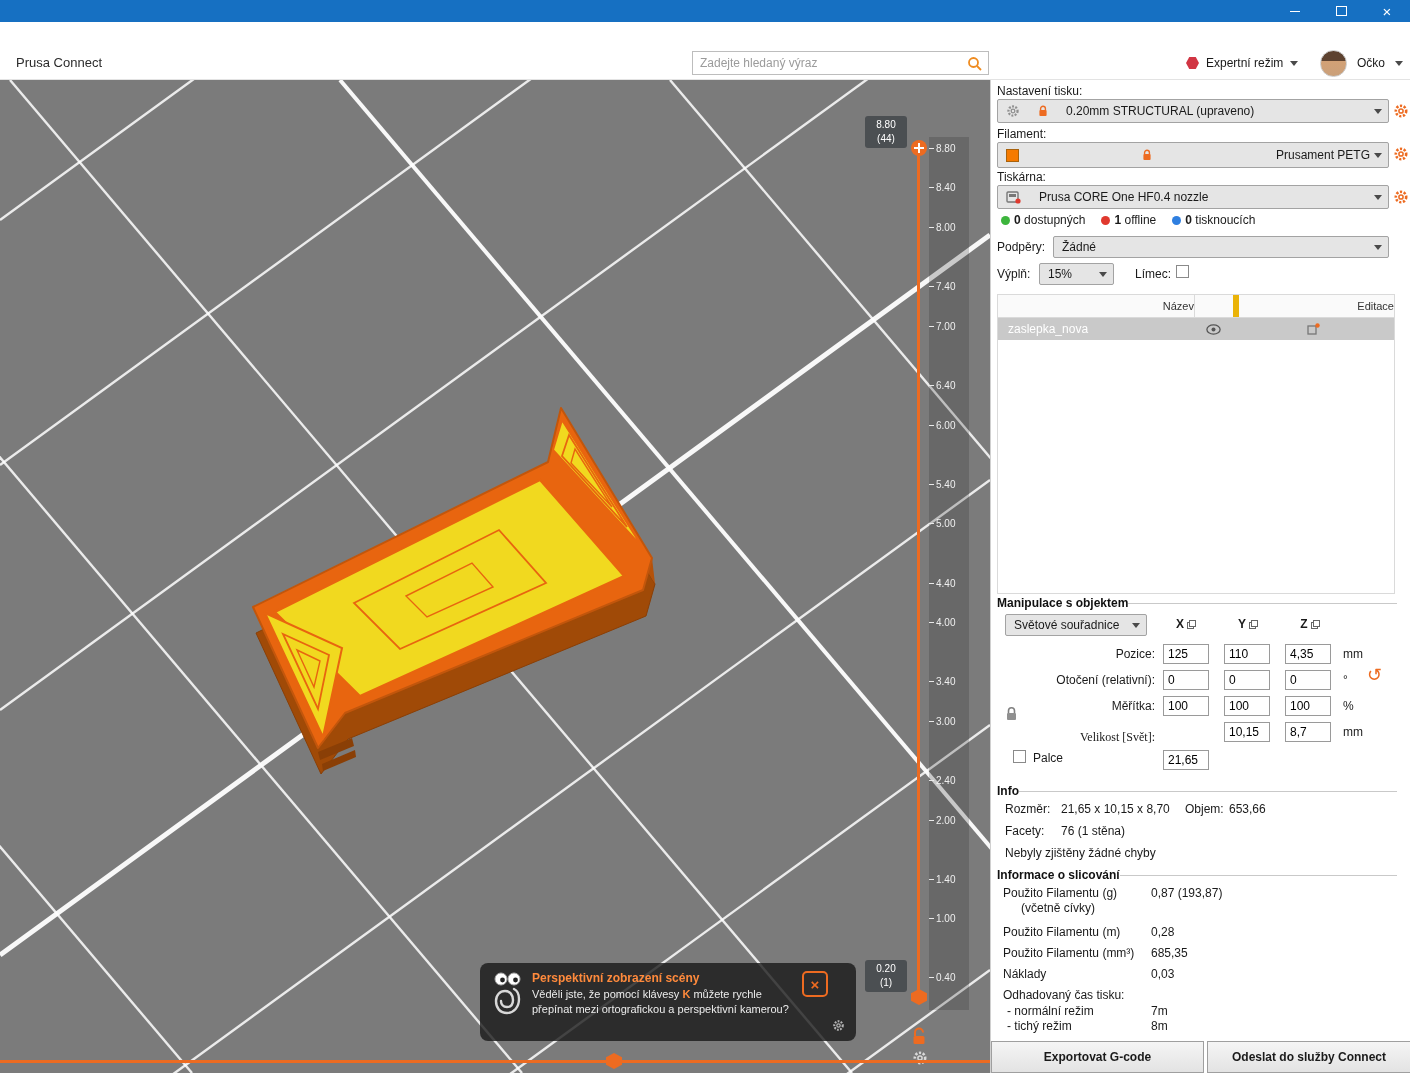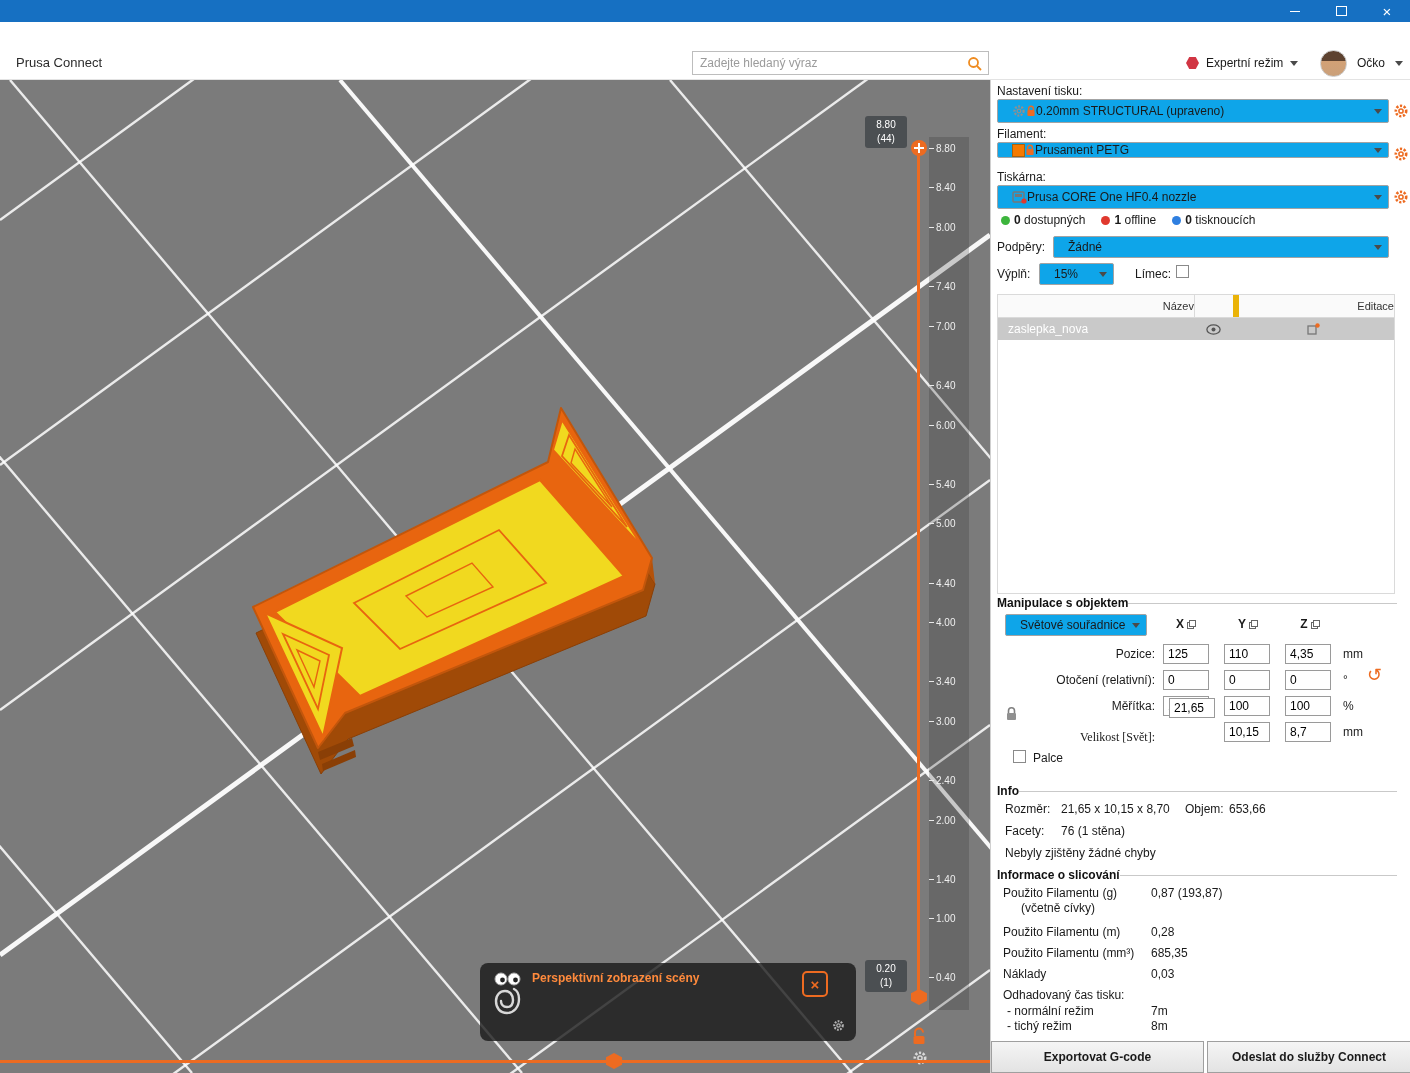--- a/index.html
+++ b/index.html
@@ -52,21 +52,21 @@
   #popup-text{width:262px;}
   #popup-title{color:#ff8a3c;font-weight:bold;font-size:12px;margin-bottom:2px;}
   #popup-body{color:#ececec;font-size:11px;line-height:1.32;}
   #popup-body .kkey{color:#ff8a3c;font-weight:bold;}
   #popup-close{width:26px;height:26px;border:2px solid #ed6b21;border-radius:5px;color:#ed6b21;font-weight:bold;font-size:15px;display:flex;align-items:center;justify-content:center;cursor:pointer;box-sizing:border-box;}
   #popup-gear{position:absolute;left:832px;top:1019px;cursor:pointer;}
 
   
   #sidebar{left:990px;top:80px;width:420px;height:993px;background:#fff;border-left:1px solid #d0d0d0;box-sizing:border-box;}
   #sidebar .lbl{position:absolute;font-size:12px;color:#1a1a1a;}
-  .combo{position:absolute;border:1px solid #a3a3a3;border-radius:2px;background:#0ea5e9;display:flex;align-items:center;gap:0;padding:0 18px 0 14px;box-sizing:border-box;cursor:pointer;}
+  .combo{position:absolute;border:1px solid #a3a3a3;border-radius:2px;background:#e5e5e5;display:flex;align-items:center;gap:18px;padding:0 18px 0 8px;box-sizing:border-box;cursor:pointer;}
   .combo .chev{position:absolute;right:6px;top:calc(50% - 2px);}
   .combo .val{white-space:nowrap;overflow:hidden;font-size:12px;}
   .gear-btn{position:absolute;width:16px;height:16px;cursor:pointer;}
   .swatch{width:13px;height:13px;background:#f57a00;border:1px solid #a8620d;box-sizing:border-box;}
   #status-row{position:absolute;left:10px;top:133px;display:flex;gap:16px;align-items:center;font-size:12px;justify-content:flex-end;}
   .dot{width:9px;height:9px;border-radius:50%;display:inline-block;margin-right:4px;vertical-align:-1px;}
   .cnt{font-weight:bold;}
   .checkbox{position:absolute;width:13px;height:13px;border:1px solid #8a8a8a;background:#fff;box-sizing:border-box;cursor:pointer;}
 
   
@@ -277,20 +277,21 @@
 <div class="abs" id="popup">
   <svg width="34" height="46" viewBox="0 0 34 46">
     <circle cx="11" cy="8" r="6" fill="#fff" stroke="#aaa"></circle>
     <circle cx="24" cy="8" r="6" fill="#fff" stroke="#aaa"></circle>
     <circle cx="12.5" cy="9" r="2.4" fill="#222"></circle>
     <circle cx="25.5" cy="9" r="2.4" fill="#222"></circle>
     <path d="M24,18 C28,20 29,24 29,28 C29,36 24,42 17,42 C10,42 6,37 6,30 C6,24 10,20 15,20 C20,20 23,24 23,29 C23,33 21,36 17,36 C13,36 11,33 11,30" fill="none" stroke="#d8d8d8" stroke-width="2.4" stroke-linecap="round"></path>
   </svg>
   <div id="popup-text">
     <div id="popup-title">Perspektivní zobrazení scény</div>
+    <div id="popup-body"><span>Věděli jste, že pomocí klávesy </span><span class="kkey">K</span><span> můžete rychle přepínat mezi ortografickou a perspektivní kamerou?</span></div>
   </div>
   <div id="popup-close">×</div>
 </div>
 <div class="abs" id="popup-gear">
   <svg width="13" height="13" viewBox="0 0 16 16">
       <circle cx="8" cy="8" r="5.2" fill="none" stroke="#b5b5b5" stroke-width="2.6" stroke-dasharray="2.2 1.6"></circle>
       <circle cx="8" cy="8" r="2.1" fill="none" stroke="#b5b5b5" stroke-width="1.5"></circle>
     </svg>
 </div>
 
@@ -310,21 +311,21 @@
     <span class="chev"></span>
   </div>
   <div class="gear-btn" style="left:402px;top:23px;">
     <svg width="16" height="16" viewBox="0 0 16 16">
         <circle cx="8" cy="8" r="5.2" fill="none" stroke="#ed6b21" stroke-width="2.6" stroke-dasharray="2.2 1.6"></circle>
         <circle cx="8" cy="8" r="2.1" fill="none" stroke="#ed6b21" stroke-width="1.5"></circle>
       </svg>
   </div>
 
   <span class="lbl" style="left:6px;top:47px;">Filament:</span>
-  <div class="combo" style="left:6px;top:62px;width:392px;height:16px;">
+  <div class="combo" style="left:6px;top:62px;width:392px;height:26px;justify-content:space-between;">
     <span class="swatch"></span>
     <svg width="10" height="13" viewBox="0 0 10 13">
         <path d="M2.6,5 V3.6 a2.4,2.4 0 0 1 4.8,0 V5" fill="none" stroke="#ed6b21" stroke-width="1.4"></path>
         <rect x="1.4" y="5" width="7.2" height="6" rx="1" fill="#ed6b21"></rect>
       </svg>
     <span class="val">Prusament PETG</span>
     <span class="chev"></span>
   </div>
   <div class="gear-btn" style="left:402px;top:66px;">
     <svg width="16" height="16" viewBox="0 0 16 16">
@@ -442,21 +443,21 @@
         <rect x="2" y="7" width="9" height="7" rx="1" fill="#909090"></rect>
       </svg>
   </span>
   <span class="row-lbl" style="top:619px;">Měřítka:</span>
   <input class="num-inp" style="left: 172px; top: 616px;" value="100">
   <input class="num-inp" style="left: 233px; top: 616px;" value="100">
   <input class="num-inp" style="left: 294px; top: 616px;" value="100">
   <span class="unit" style="top:619px;">%</span>
 
   <span class="row-lbl" style="top:650px;font-family:Liberation Serif, serif;">Velikost [Svět]:</span>
-  <input class="num-inp" style="left: 172px; top: 618px; margin-left: 6px;" value="21,65">
+  <input class="num-inp" style="left: 172px; top: 670px;" value="21,65">
   <input class="num-inp" style="left: 233px; top: 642px;" value="10,15">
   <input class="num-inp" style="left: 294px; top: 642px;" value="8,7">
   <span class="unit" style="top:645px;">mm</span>
 
   <span class="checkbox" style="left:22px;top:670px;"></span>
   <span class="lbl" style="left:42px;top:671px;">Palce</span>
 
   <div class="sec" style="top:704px;">
     <span>Info</span>
       <span class="rule"></span>

